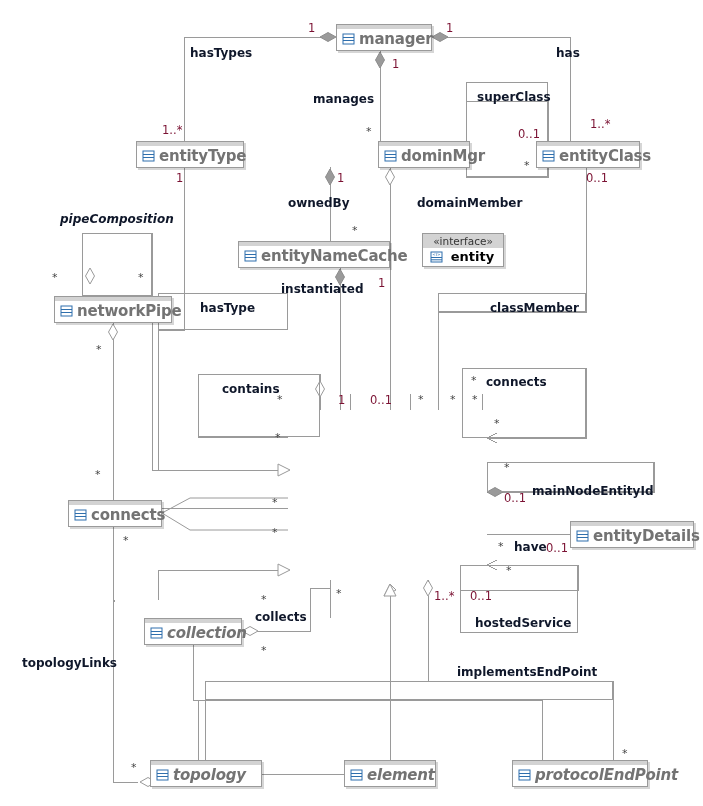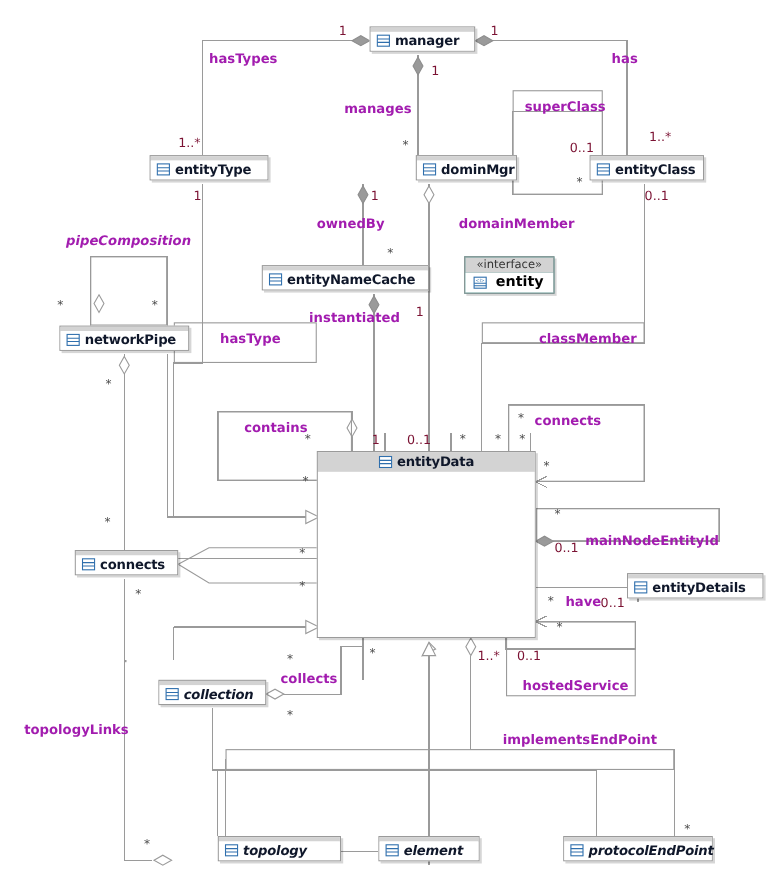--- a/index.html
+++ b/index.html
@@ -35,28 +35,28 @@
     height:4px;
     font-size:0;line-height:0;
   }
   .cls .body{
     display:flex;align-items:center;
     padding:1px 8px 2px 5px;
     background:#ffffff;
     white-space:nowrap;
   }
   .cls .nm{
-    font-size:12px;font-weight:bold;color:#0f172a;
+    font-size:15px;font-weight:bold;color:#737373;
     letter-spacing:-0.2px;
   }
   .cls.abstract .nm{font-style:italic;}
 
   
   .iface{
-    position:absolute;background:#0f766e;
+    position:absolute;background:#1d4ed8;
     border:1px solid #9a9a9a;
     box-shadow:2px 2px 0 rgba(0,0,0,0.16);
     z-index:6;box-sizing:border-box;
     text-align:center;
   }
   .iface .stereo{
     background:#d3d3d3;color:#333;font-size:10.5px;
     padding:1px 8px 1px 8px;line-height:12px;
   }
   .iface .body{
@@ -69,21 +69,21 @@
   .cicon{width:13px;height:12px;margin-right:4px;flex:0 0 auto;}
 
   
   .box{
     position:absolute;border:1px solid #9a9a9a;
     background:transparent;box-sizing:border-box;z-index:1;
   }
 
   
   .lbl{
-    position:absolute;font-size:12px;font-weight:bold;color:#a21caf;
+    position:absolute;font-size:12px;font-weight:bold;color:#0f172a;
     white-space:nowrap;z-index:5;line-height:13px;
   }
   .mult{
     position:absolute;font-size:11.5px;color:#7b1233;
     white-space:nowrap;z-index:5;line-height:12px;
   }
   .star{
     position:absolute;font-size:11px;color:#444;
     white-space:nowrap;z-index:5;line-height:11px;
   }
@@ -269,31 +269,20 @@
     <div class="body">
       <svg class="cicon" viewBox="0 0 13 12">
           <rect x="1" y="1" width="11" height="10" fill="#fff" stroke="#2f6fad"></rect>
           <line x1="1" y1="4.5" x2="12" y2="4.5" stroke="#2f6fad"></line>
           <line x1="1" y1="7.5" x2="12" y2="7.5" stroke="#2f6fad"></line>
         </svg>
       <span class="nm">networkPipe</span>
     </div>
   </div>
 
-  <div class="cls" style="left:288px;top:410px;width:199px;height:170px;">
-    <div class="hdr" style="height:18px;display:flex;align-items:center;justify-content:center;">
-      <svg class="cicon" viewBox="0 0 13 12" style="margin-right:4px;">
-          <rect x="1" y="1" width="11" height="10" fill="#fff" stroke="#2f6fad"></rect>
-          <line x1="1" y1="4.5" x2="12" y2="4.5" stroke="#2f6fad"></line>
-          <line x1="1" y1="7.5" x2="12" y2="7.5" stroke="#2f6fad"></line>
-        </svg>
-      <span class="nm">entityData</span>
-    </div>
-    <div class="body" style="height:150px;padding:0;"></div>
-  </div>
 
   <div class="cls" style="left:68px;top:500px;width:94px;">
     <div class="hdr"></div>
     <div class="body">
       <svg class="cicon" viewBox="0 0 13 12">
           <rect x="1" y="1" width="11" height="10" fill="#fff" stroke="#2f6fad"></rect>
           <line x1="1" y1="4.5" x2="12" y2="4.5" stroke="#2f6fad"></line>
           <line x1="1" y1="7.5" x2="12" y2="7.5" stroke="#2f6fad"></line>
         </svg>
       <span class="nm">connects</span>
@@ -317,21 +306,21 @@
     <div class="body">
       <svg class="cicon" viewBox="0 0 13 12">
           <rect x="1" y="1" width="11" height="10" fill="#fff" stroke="#2f6fad"></rect>
           <line x1="1" y1="4.5" x2="12" y2="4.5" stroke="#2f6fad"></line>
           <line x1="1" y1="7.5" x2="12" y2="7.5" stroke="#2f6fad"></line>
         </svg>
       <span class="nm">collection</span>
     </div>
   </div>
 
-  <div class="cls abstract" style="left:150px;top:760px;width:112px;margin-left:48px;">
+  <div class="cls abstract" style="left:150px;top:760px;width:112px;">
     <div class="hdr"></div>
     <div class="body">
       <svg class="cicon" viewBox="0 0 13 12">
           <rect x="1" y="1" width="11" height="10" fill="#fff" stroke="#2f6fad"></rect>
           <line x1="1" y1="4.5" x2="12" y2="4.5" stroke="#2f6fad"></line>
           <line x1="1" y1="7.5" x2="12" y2="7.5" stroke="#2f6fad"></line>
         </svg>
       <span class="nm">topology</span>
     </div>
   </div>

